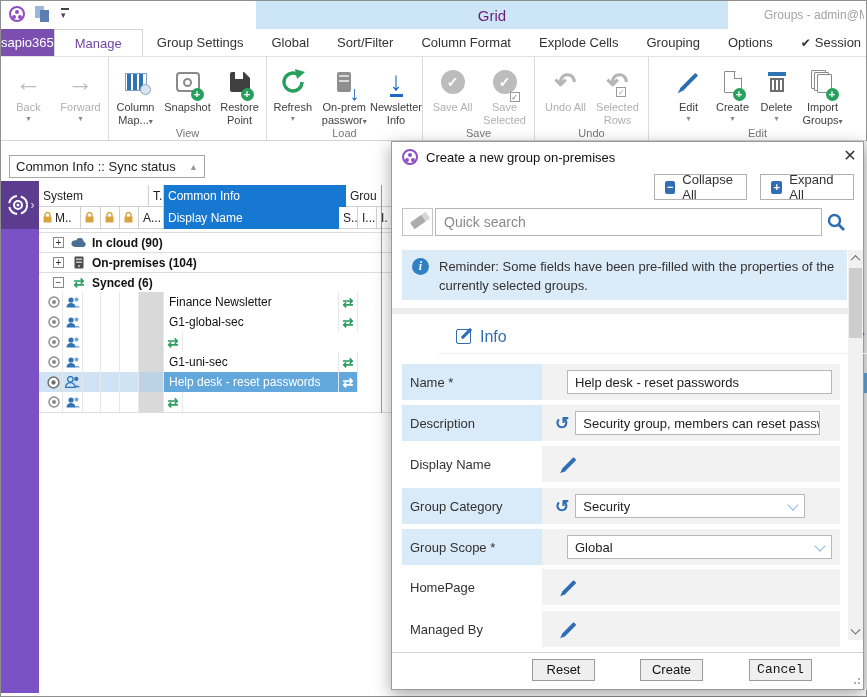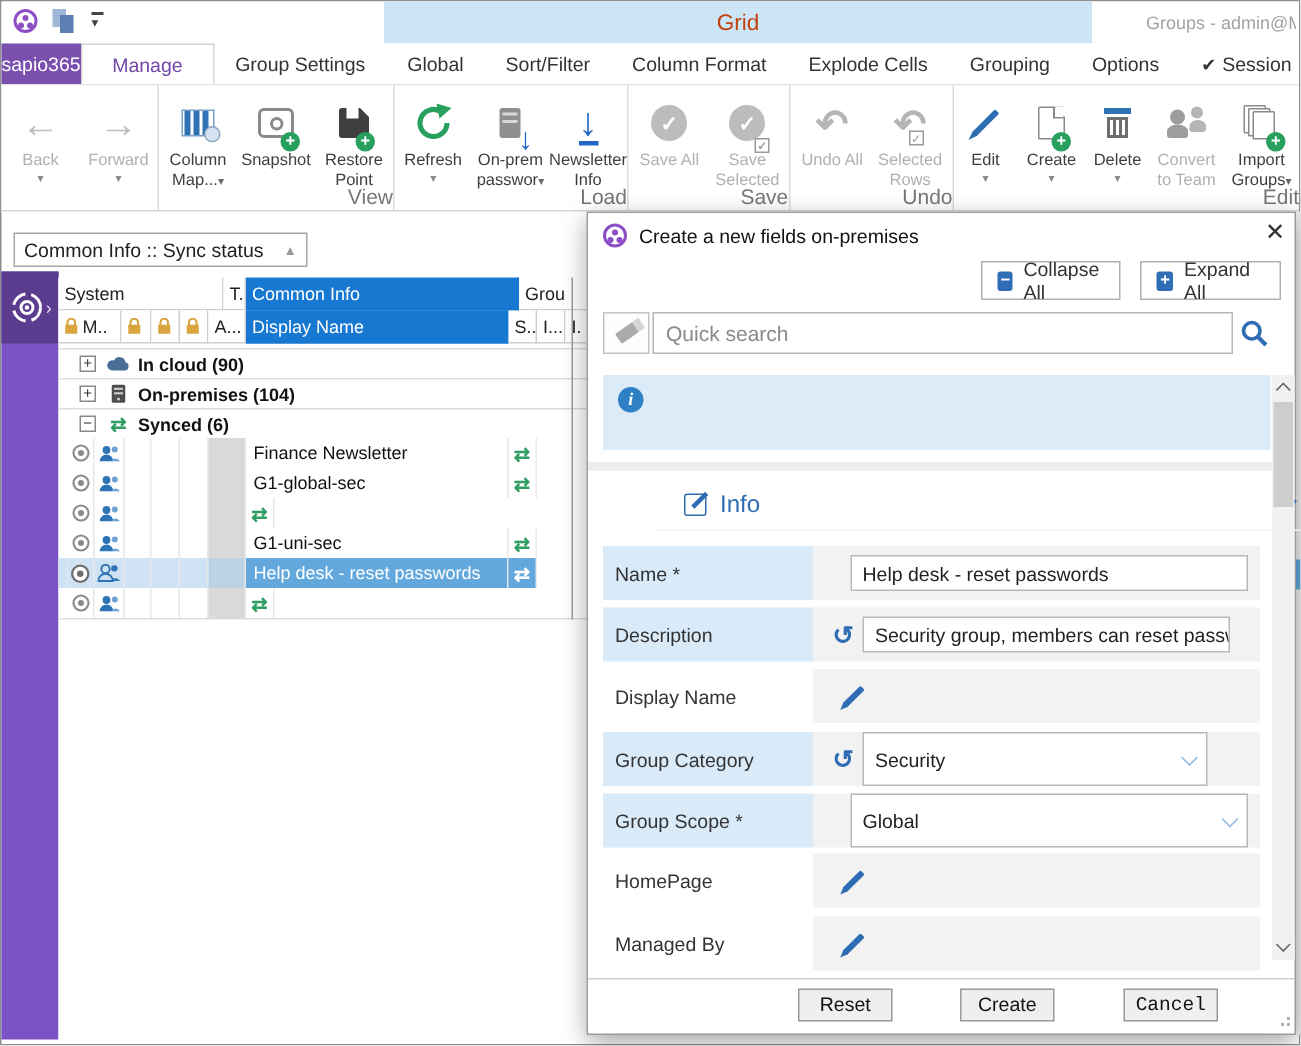--- a/index.html
+++ b/index.html
@@ -12,34 +12,34 @@
   #titlebar { left:0; top:0; width:865px; height:28px; background:#fff; }
   .qat { display:flex; align-items:center; gap:10px; padding:5px 0 0 8px; }
   .logo-ring { width:16px; height:16px; border-radius:50%; border:2px solid #8e4ec6; position:relative; }
   .logo-ring i { position:absolute; width:4px; height:4px; border-radius:50%; background:#8e4ec6; }
   .logo-ring i:nth-child(1){left:4px;top:2px;} .logo-ring i:nth-child(2){left:1px;top:7px;} .logo-ring i:nth-child(3){left:7px;top:7px;}
   .win-copy { position:relative; width:16px; height:16px; }
   .win-copy b { position:absolute; width:9px; height:12px; background:#9db7d8; left:0; top:0; }
   .win-copy s { position:absolute; width:9px; height:12px; background:#5b7fb0; left:5px; top:4px; }
   .qat-dd { font-size:9px; color:#444; line-height:1; }
   .qat-dd .bar { display:block; width:8px; height:1.5px; background:#444; margin:0 auto 1px; }
-  #grid-band { left:255px; top:0; width:472px; height:28px; background:#cde6f7; color:#c2410c; font-size:15px; display:flex; align-items:center; justify-content:center; }
+  #grid-band { left:255px; top:0; width:472px; height:28px; background:#cde6f7; color:#701a75; font-size:15px; display:flex; align-items:center; justify-content:center; }
   #account { left:763px; top:7px; width:100px; overflow:hidden; white-space:nowrap; color:#a3a3a3; font-size:12px; }
 
   
   #tabrow { left:0; top:28px; width:865px; height:28px; display:flex; align-items:stretch; background:#fff; border-bottom:1px solid #e2e2e2; }
   .tab { font-size:13px; color:#333; padding:0 14px; line-height:27px; white-space:nowrap; }
   .tab.app { background:#7a4fae; color:#fff; width:67px; text-align:center; padding:0; }
   .tab.sel { color:#7245a8; border:1px solid #d4d4d4; border-bottom:1px solid #fff; padding:0 20px; }
   .tab .chk { font-size:12px; margin-right:4px; }
 
   
   #ribbon { left:0; top:56px; width:865px; height:84px; display:flex; border-bottom:1px solid #d5d5d5; background:#fff; }
   .rgroup { position:relative; border-right:1px solid #dcdcdc; height:100%; padding-top:3px; display:flex; justify-content:center; gap:0; }
-  .rgroup .glabel { position:absolute; bottom:1px; left:0; width:100%; text-align:right; font-size:14px; color:#767676; }
+  .rgroup .glabel { position:absolute; bottom:1px; left:0; width:100%; text-align:center; font-size:11px; color:#767676; }
   .rbtn { width:52px; display:flex; flex-direction:column; align-items:center; padding-top:3px; cursor:default; }
   .rbtn .ric { height:38px; display:flex; align-items:center; justify-content:center; position:relative; }
   .rbtn .rlb { font-size:11px; line-height:1.15; text-align:center; color:#3f3f3f; white-space:normal; }
   .rbtn.dis .rlb { color:#b0b0b0; }
   .ddb { display:block; font-size:8px; color:#8a8a8a; text-align:center; line-height:1; margin-top:1px; }
   .ddi { font-size:8px; color:#6a6a6a; }
   .gplus { position:absolute; width:13px; height:13px; border-radius:50%; background:#27a05d; color:#fff; font-size:11px; font-weight:bold; line-height:12px; text-align:center; right:-4px; bottom:0; }
   .arrow-big { font-size:26px; line-height:1; }
   .grey-arrow { color:#bdbdbd; }
   .cmap { width:22px; height:18px; border:1px solid #7aa0c8; position:relative; background:#fff; }
@@ -135,21 +135,21 @@
   .psq { width:15px; height:15px; border:1.5px solid #2e6db4; border-radius:2px; position:relative; margin-right:9px; }
   .psq::after { content:""; position:absolute; width:3px; height:13px; background:#2e6db4; transform:rotate(45deg); left:8px; top:-3px; }
   #sec-info .stxt { color:#2e6db4; font-size:16px; }
   #sec-info .schev { margin-left:auto; margin-right:30px; }
   .frow { left:10px; width:438px; height:36px; }
   .flabel { position:absolute; left:0; top:0; width:140px; height:36px; font-size:13px; color:#333; display:flex; align-items:center; padding-left:8px; background:#fff; }
   .flabel.blue { background:#d9eaf8; }
   .fval { position:absolute; left:140px; top:0; width:298px; height:36px; background:#f2f2f2; display:flex; align-items:center; }
   .tinput { height:24px; border:1px solid #b8b8b8; background:#fff; font-size:13px; color:#222; padding:0 7px; display:flex; align-items:center; white-space:nowrap; overflow:hidden; }
   .revert { color:#2e6db4; font-size:17px; font-weight:bold; margin:0 6px 0 13px; line-height:1; }
-  .selbox { height:36px; border:1px solid #b8b8b8; background:#fff; font-size:13px; color:#222; padding:0 7px; display:flex; align-items:center; justify-content:space-between; }
+  .selbox { height:24px; border:1px solid #b8b8b8; background:#fff; font-size:13px; color:#222; padding:0 7px; display:flex; align-items:center; justify-content:space-between; }
   .fpencil { margin-left:25px; width:4px; height:17px; background:#2e6db4; transform:rotate(45deg); border-radius:1px; position:relative; }
   .fpencil::after { content:""; position:absolute; bottom:-4px; left:0; border-style:solid; border-width:5px 2px 0 2px; border-color:#2e6db4 transparent transparent transparent; }
   #btm-sep { left:0; top:510px; width:471px; height:1px; background:#d0d0d0; }
   .dbtn { top:517px; width:63px; height:22px; background:#efefef; border:1px solid #9a9a9a; font-size:13px; color:#111; text-align:center; line-height:20px; }
   
   #dscroll { left:456px; top:108px; width:15px; height:390px; background:#f1f1f1; }
   .sarr { position:absolute; left:0; width:15px; height:16px; background:#f1f1f1; display:flex; align-items:center; justify-content:center; }
   .chev-u, .chev-d { width:7px; height:7px; border-left:1.5px solid #636363; border-top:1.5px solid #636363; }
   .chev-u { transform:rotate(45deg) translate(1px,1px); }
   .chev-d { transform:rotate(225deg) translate(2px,2px); }
@@ -327,31 +327,20 @@
               <span class="bod">
                 <i></i>
                 <i></i>
                 <i></i>
               </span>
             </span>
           </div>
         <div class="rlb">Delete</div>
           <span class="ddb">▾</span>
       </div>
-      <div class="rbtn dis" style="width:50px;">
-        <div class="ric">
-            <span class="teamppl">
-              <u></u>
-              <u></u>
-              <u></u>
-              <u></u>
-            </span>
-          </div>
-        <div class="rlb">Convert to Team</div>
-      </div>
       <div class="rbtn" style="width:50px;">
         <div class="ric">
             <span class="stackpg">
               <u></u>
               <u></u>
               <u></u>
             </span>
             <span class="gplus">+</span>
           </div>
         <div class="rlb"><span>Import Groups</span><span class="ddi">▾</span></div>
@@ -589,21 +578,21 @@
       <span class="band abs"></span>
     </div>
 
   <div id="dialog" class="abs">
     <div id="dlg-title" class="abs">
       <span class="logo-ring">
           <i></i>
           <i></i>
           <i></i>
         </span>
-      <span>Create a new fields on-premises</span>
+      <span>Create a new group on-premises</span>
     </div>
     <div id="dlg-close" class="abs">✕</div>
 
     <div class="tbtn abs" style="left:262px; width:93px;">
       <span class="sqic">−</span>
       <span>Collapse All</span>
     </div>
     <div class="tbtn abs" style="left:368px; width:94px;">
       <span class="sqic">+</span>
       <span>Expand All</span>
@@ -615,20 +604,21 @@
     <input id="qsearch" class="abs" placeholder="Quick search" style="">
     <div id="mag" class="abs">
       <svg width="20" height="20" viewBox="0 0 20 20">
         <circle cx="8.5" cy="8.5" r="5.5" fill="none" stroke="#2e6db4" stroke-width="2.4"></circle>
         <line x1="12.8" y1="12.8" x2="18" y2="18" stroke="#2e6db4" stroke-width="2.8"></line>
       </svg>
     </div>
 
     <div id="banner" class="abs">
       <span class="infocirc">i</span>
+      <span class="btxt">Reminder: Some fields have been pre-filled with the properties of the currently selected groups.</span>
     </div>
 
     <div id="greyband" class="abs"></div>
 
     <div id="sec-info" class="abs">
       <span class="psq"></span>
       <span class="stxt">Info</span>
       <svg class="schev" width="16" height="10" viewBox="0 0 16 10">
         <polyline points="1,1.5 8,8 15,1.5" fill="none" stroke="#2e6db4" stroke-width="2"></polyline>
       </svg>

